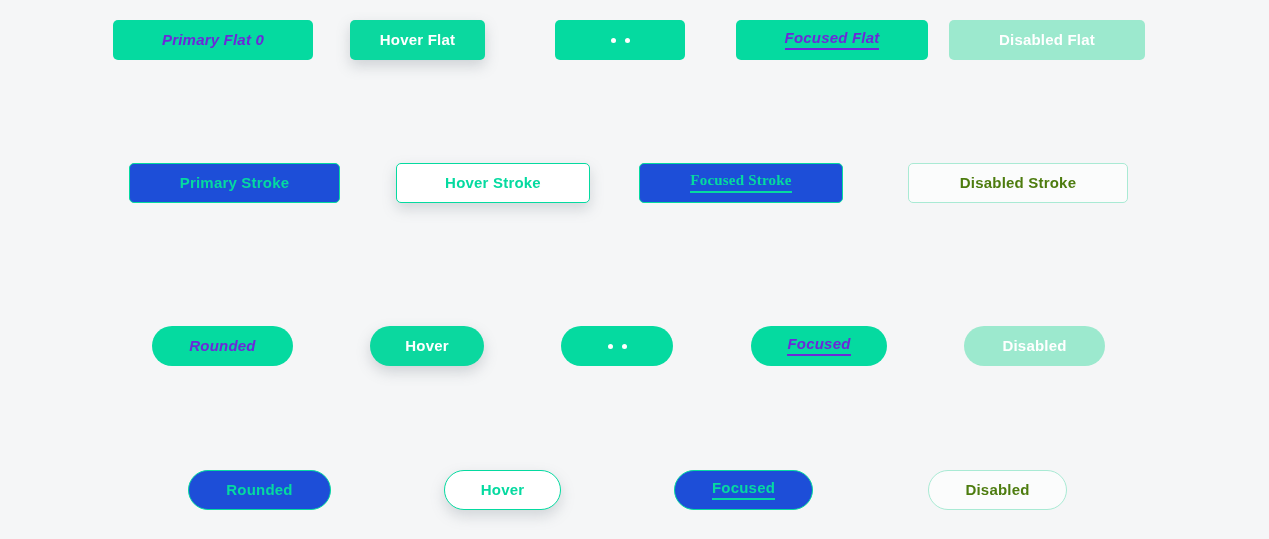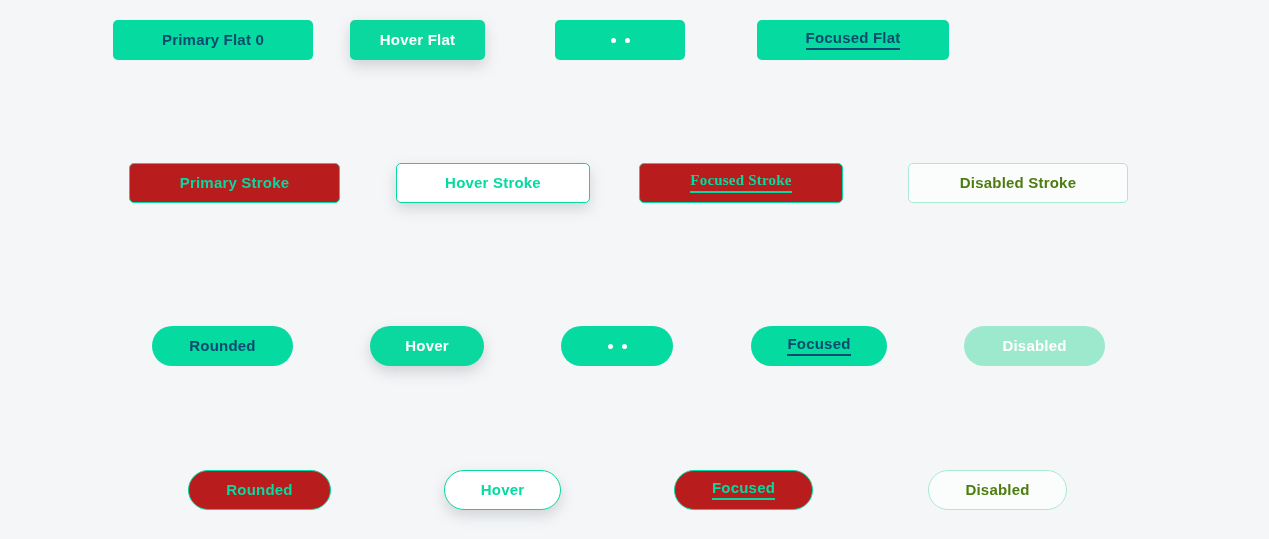--- a/index.html
+++ b/index.html
@@ -59,36 +59,37 @@
     padding-bottom: 1px;
   }
 
   
   .shape-flat   { border-radius: 5px; }
   .shape-pill   { border-radius: 999px; margin-top: 19px; }
 
   
   .fill-primary {
     background: #05daa0;
-    color: #0c4a6e;
+    color: #6d28d9;
+    font-style: italic;
   }
   .fill-hover {
     background: #0bd89f;
     color: #ffffff;
     box-shadow: 0 6px 14px rgba(120,130,140,0.30);
   }
   .fill-disabled {
     background: #9ce9ce;
     color: #ffffff;
     cursor: default;
   }
 
   
   .stroke-primary {
-    background: #b91c1c;
+    background: #1d4ed8;
     color: #05daa0;
     border: 1.5px solid #05daa0;
   }
   .stroke-hover {
     background: #ffffff;
     color: #05daa0;
     border: 1.5px solid #05daa0;
     box-shadow: 0 6px 14px rgba(120,130,140,0.28);
   }
   .stroke-disabled {
@@ -128,22 +129,25 @@
       </div>
       <div class="btn shape-flat fill-hover" style="left: 350px; width: 135px;">
         <span class="lbl">Hover Flat</span>
       </div>
       <div class="btn shape-flat fill-primary" style="left: 555px; width: 130px;">
         <span class="dots">
           <span class="dot"></span>
           <span class="dot"></span>
         </span>
       </div>
-      <div class="btn shape-flat fill-primary focused-underline" style="left: 757px; width: 192px;">
+      <div class="btn shape-flat fill-primary focused-underline" style="left: 736px; width: 192px;">
         <span class="lbl">Focused Flat</span>
+      </div>
+      <div class="btn shape-flat fill-disabled" style="left: 949px; width: 196px;">
+        <span class="lbl">Disabled Flat</span>
       </div>
     </div>
   <div class="btn-row r2">
       <div class="btn shape-flat stroke-primary" style="left: 129px; width: 211px;">
         <span class="lbl">Primary Stroke</span>
       </div>
       <div class="btn shape-flat stroke-hover" style="left: 396px; width: 194px;">
         <span class="lbl">Hover Stroke</span>
       </div>
       <div class="btn shape-flat stroke-primary focused-underline" style="left: 639px; width: 204px; font-family: Liberation Serif, serif;">

